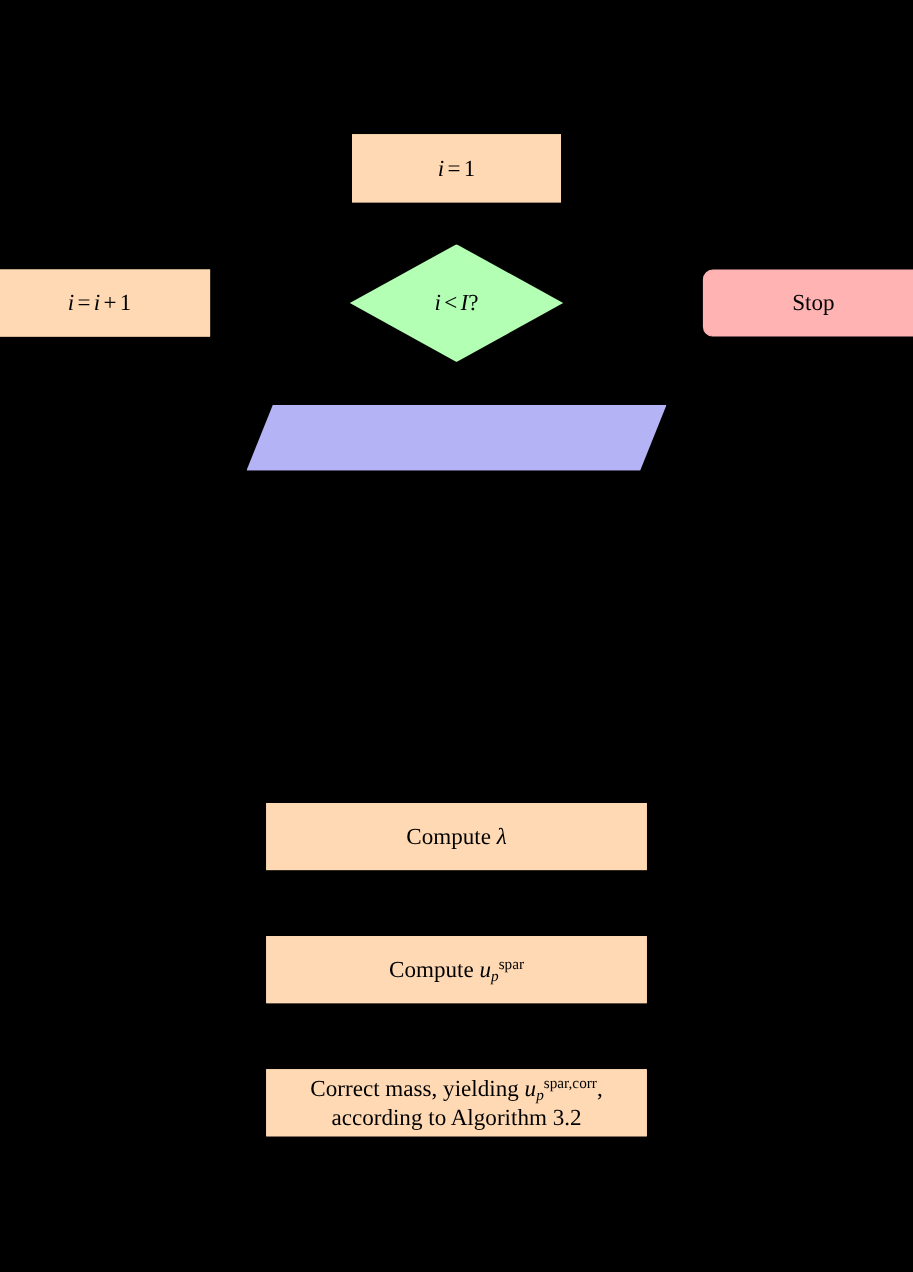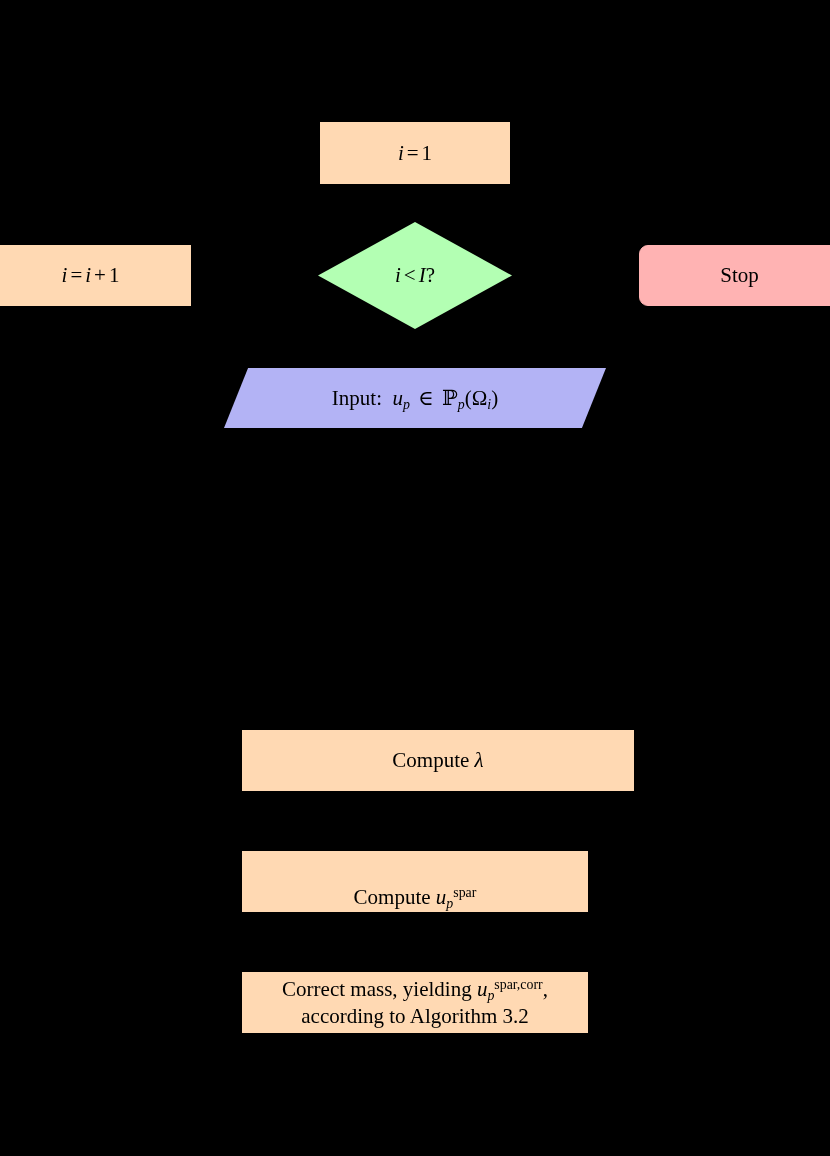--- a/index.html
+++ b/index.html
@@ -111,30 +111,29 @@
   <div class="node process" style="left:-10px; top:245px; width:201px; height:61px;">
     <span class="node-label"><span class="mi">i</span><span class="op">=</span><span class="mi">i</span><span class="op">+</span><span class="mn">1</span></span>
   </div>
 
   <div class="node terminator" style="left:639px; top:245px; width:201px; height:61px;">
     <span class="node-label">Stop</span>
   </div>
 
   <div class="node io" style="left:224px; top:368px; width:382px; height:60px;">
     <span class="para-shape"></span>
-    <span class="node-label">Input:&nbsp; <span class="mi">u</span><sub class="sub-it">p</sub> <span class="op">∈</span> <span class="bb">ℙ</span><sub class="sub-it">p</sub>(Ω<sub class="sub-it">i</sub>)</span>
   </div>
 
 
 
-  <div class="node process" style="left:242px; top:730px; width:392px; height:61px;">
+  <div class="node process" style="left:242px; top:730px; width:346px; height:61px;">
     <span class="node-label">Compute <span class="mi">λ</span></span>
   </div>
 
-  <div class="node process" style="left:242px; top:851px; width:346px; height:61px;align-items:flex-end;">
+  <div class="node process" style="left:242px; top:851px; width:346px; height:61px;">
     <span class="node-label">Compute <span class="mi">u</span><sub class="sub-it">p</sub><sup>spar</sup></span>
   </div>
 
   <div class="node process" style="left:242px; top:972px; width:346px; height:61px;">
     <span class="node-label">Correct mass, yielding <span class="mi">u</span><sub class="sub-it">p</sub><sup>spar,corr</sup>,<br>according to Algorithm 3.2</span>
   </div>
 
 
 </div>
 

